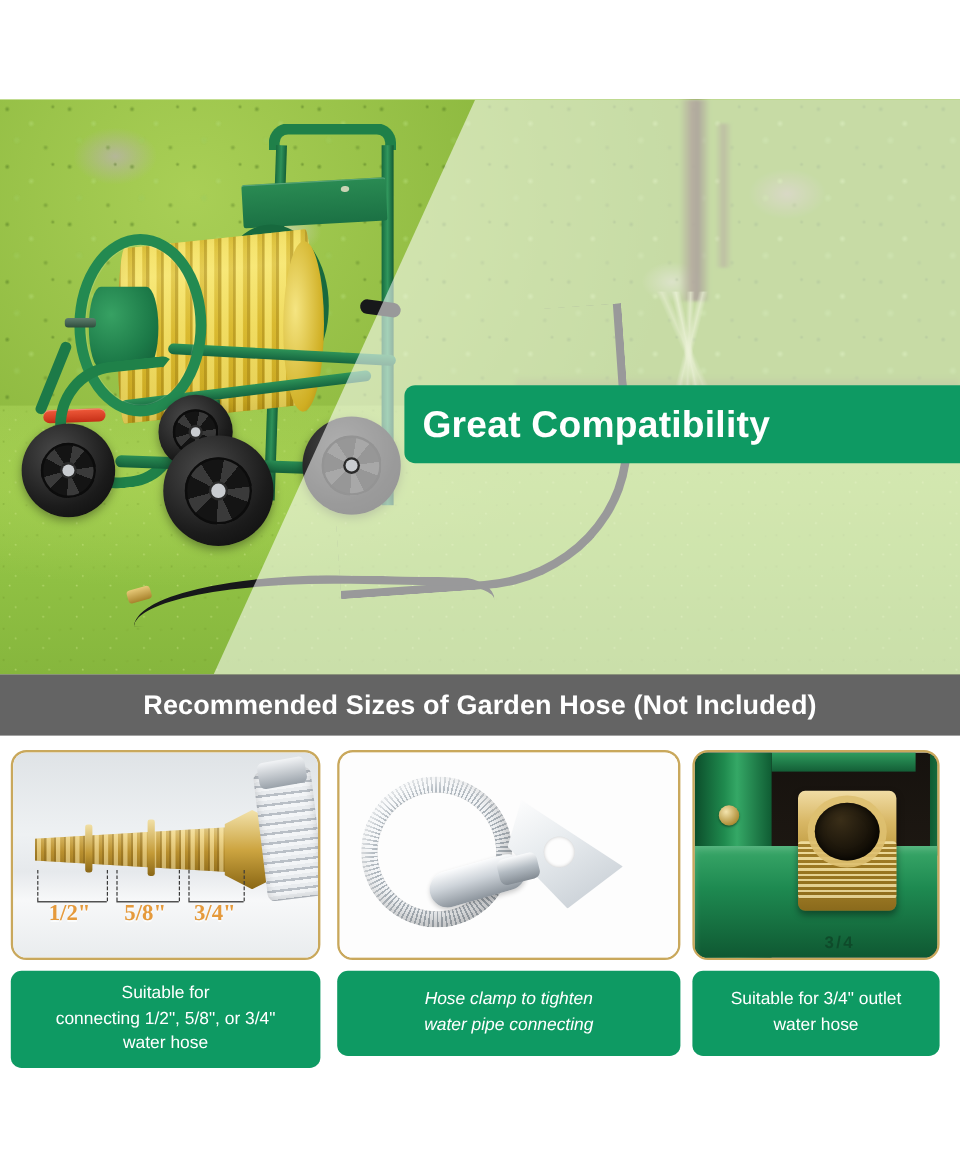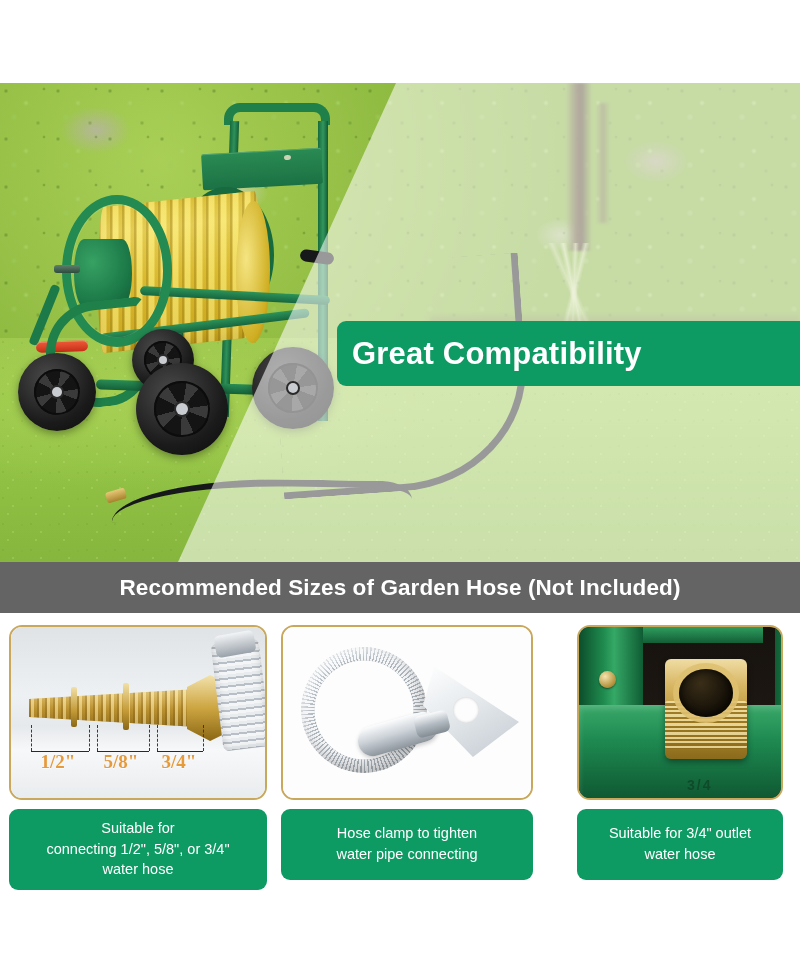--- a/index.html
+++ b/index.html
@@ -297,21 +297,21 @@
     white-space: nowrap;
   }
 
   
   #panels {
     position: absolute; left: 0; top: 625px;
     width: 800px; height: 255px;
   }
   .panel { position: absolute; top: 0; width: 258px; }
   .p1 { left: 9px;   width: 258px; }
-  .p2 { left: 281px; width: 252px; }
+  .p2 { left: 281px; width: 286px; font-style: italic; }
   .p3 { left: 533px; width: 206px; margin-left: 44px; }
 
   .photo {
     position: relative;
     height: 175px;
     border: 2px solid #c9a85c;
     border-radius: 13px;
     overflow: hidden;
     background: #ffffff;
   }

